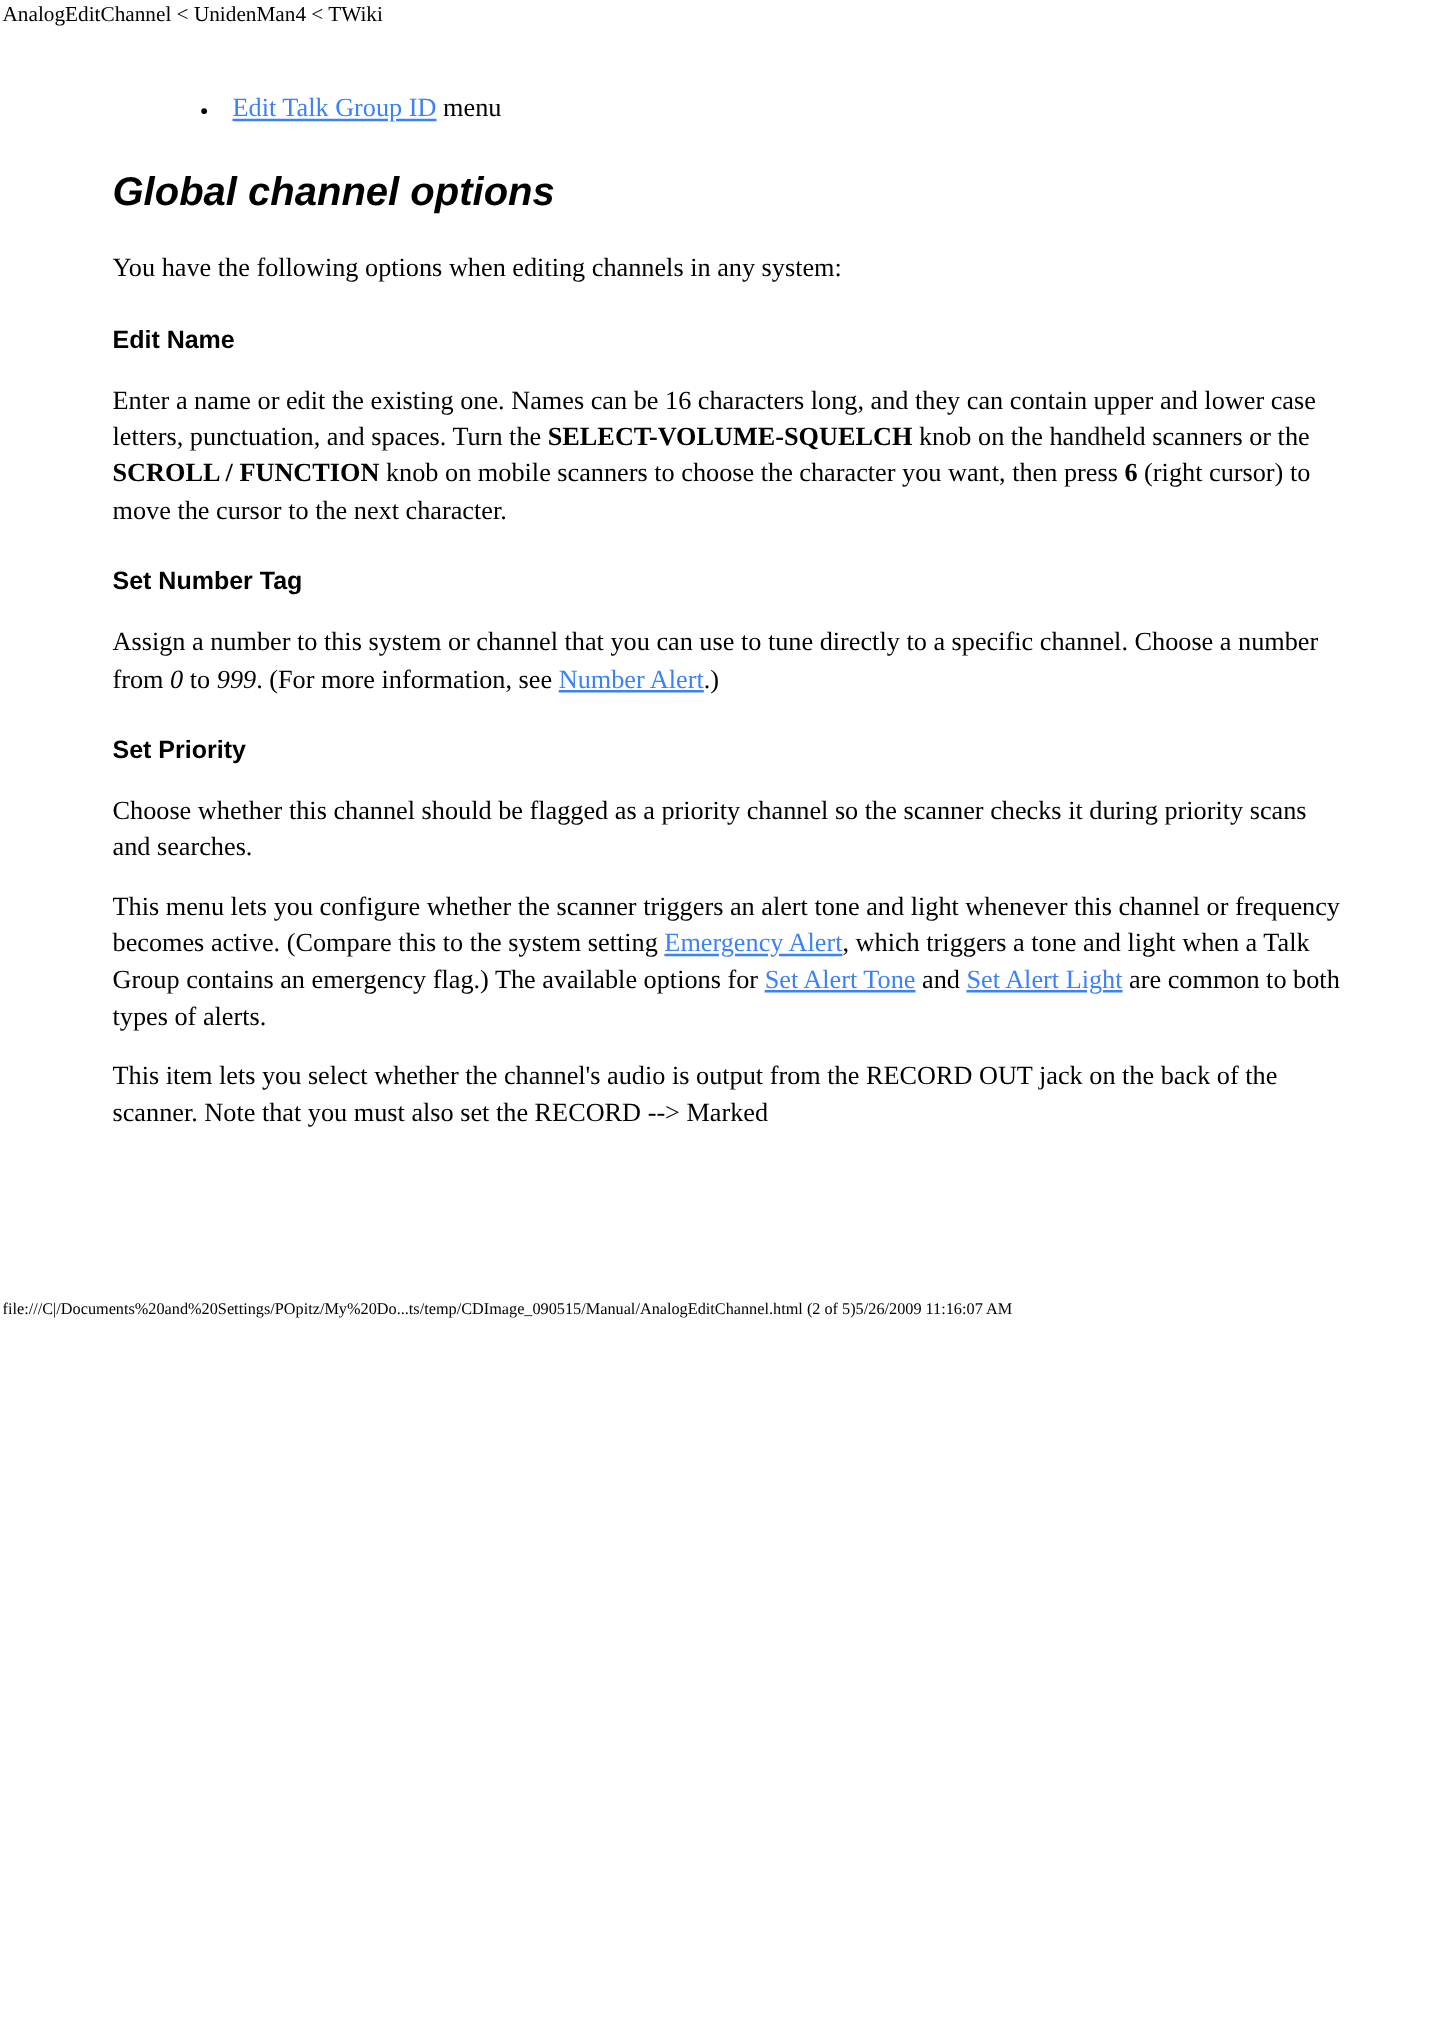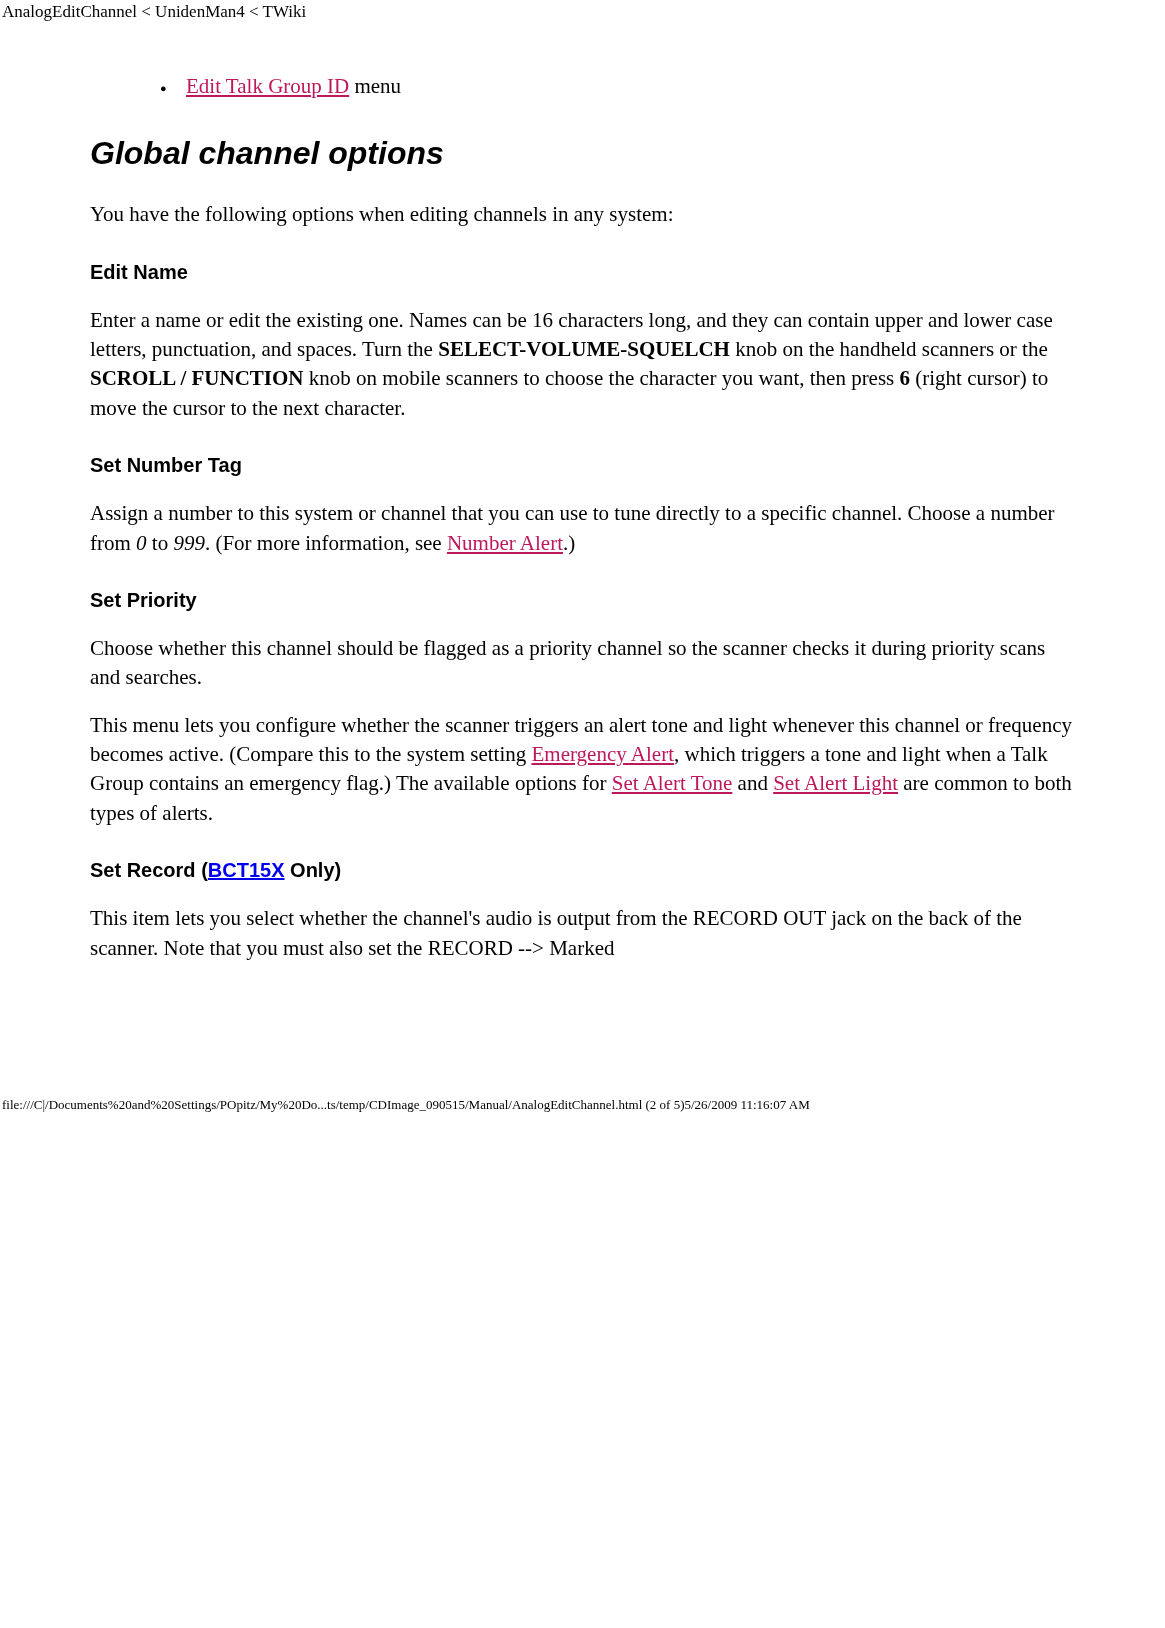--- a/index.html
+++ b/index.html
@@ -25,21 +25,21 @@
     list-style: none;
   }
   ul.top-list li::before {
     content: "●";
     font-size: 11px;
     display: inline-block;
     width: 26px;
     vertical-align: 1px;
   }
   a.link {
-    color: #be185d;
+    color: #3b82f6;
     text-decoration: underline;
   }
   h1 {
     font-family: Arial, Helvetica, sans-serif;
     font-weight: bold;
     font-size: 32px;
     margin: 30px 0 24px 0;
     font-style: italic;
   }
   h2 {
@@ -89,20 +89,17 @@
     <span>Assign a number to this system or channel that you can use to tune directly to a specific channel. Choose a number from </span><span class="italic">0</span><span> to </span><span class="italic">999</span><span>. (For more information, see </span><a class="link" href="#">Number Alert</a><span>.)</span>
   </p>
 
   <h2>Set Priority</h2>
   <p>Choose whether this channel should be flagged as a priority channel so the scanner checks it during priority scans and searches.</p>
 
   <p>
     <span>This menu lets you configure whether the scanner triggers an alert tone and light whenever this channel or frequency becomes active. (Compare this to the system setting </span><a class="link" href="#">Emergency Alert</a><span>, which triggers a tone and light when a Talk Group contains an emergency flag.) The available options for </span><a class="link" href="#">Set Alert Tone</a><span> and </span><a class="link" href="#">Set Alert Light</a><span> are common to both types of alerts.</span>
   </p>
 
-  <h2>
-    <span>Set Record (</span><a class="h2-link" href="#">BCT15X</a><span> Only)</span>
-  </h2>
   <p>This item lets you select whether the channel's audio is output from the RECORD OUT jack on the back of the scanner. Note that you must also set the RECORD --&gt; Marked</p>
 
 </div>
 
 <div class="footer">file:///C|/Documents%20and%20Settings/POpitz/My%20Do...ts/temp/CDImage_090515/Manual/AnalogEditChannel.html (2 of 5)5/26/2009 11:16:07 AM</div>
 
 </body></html>

